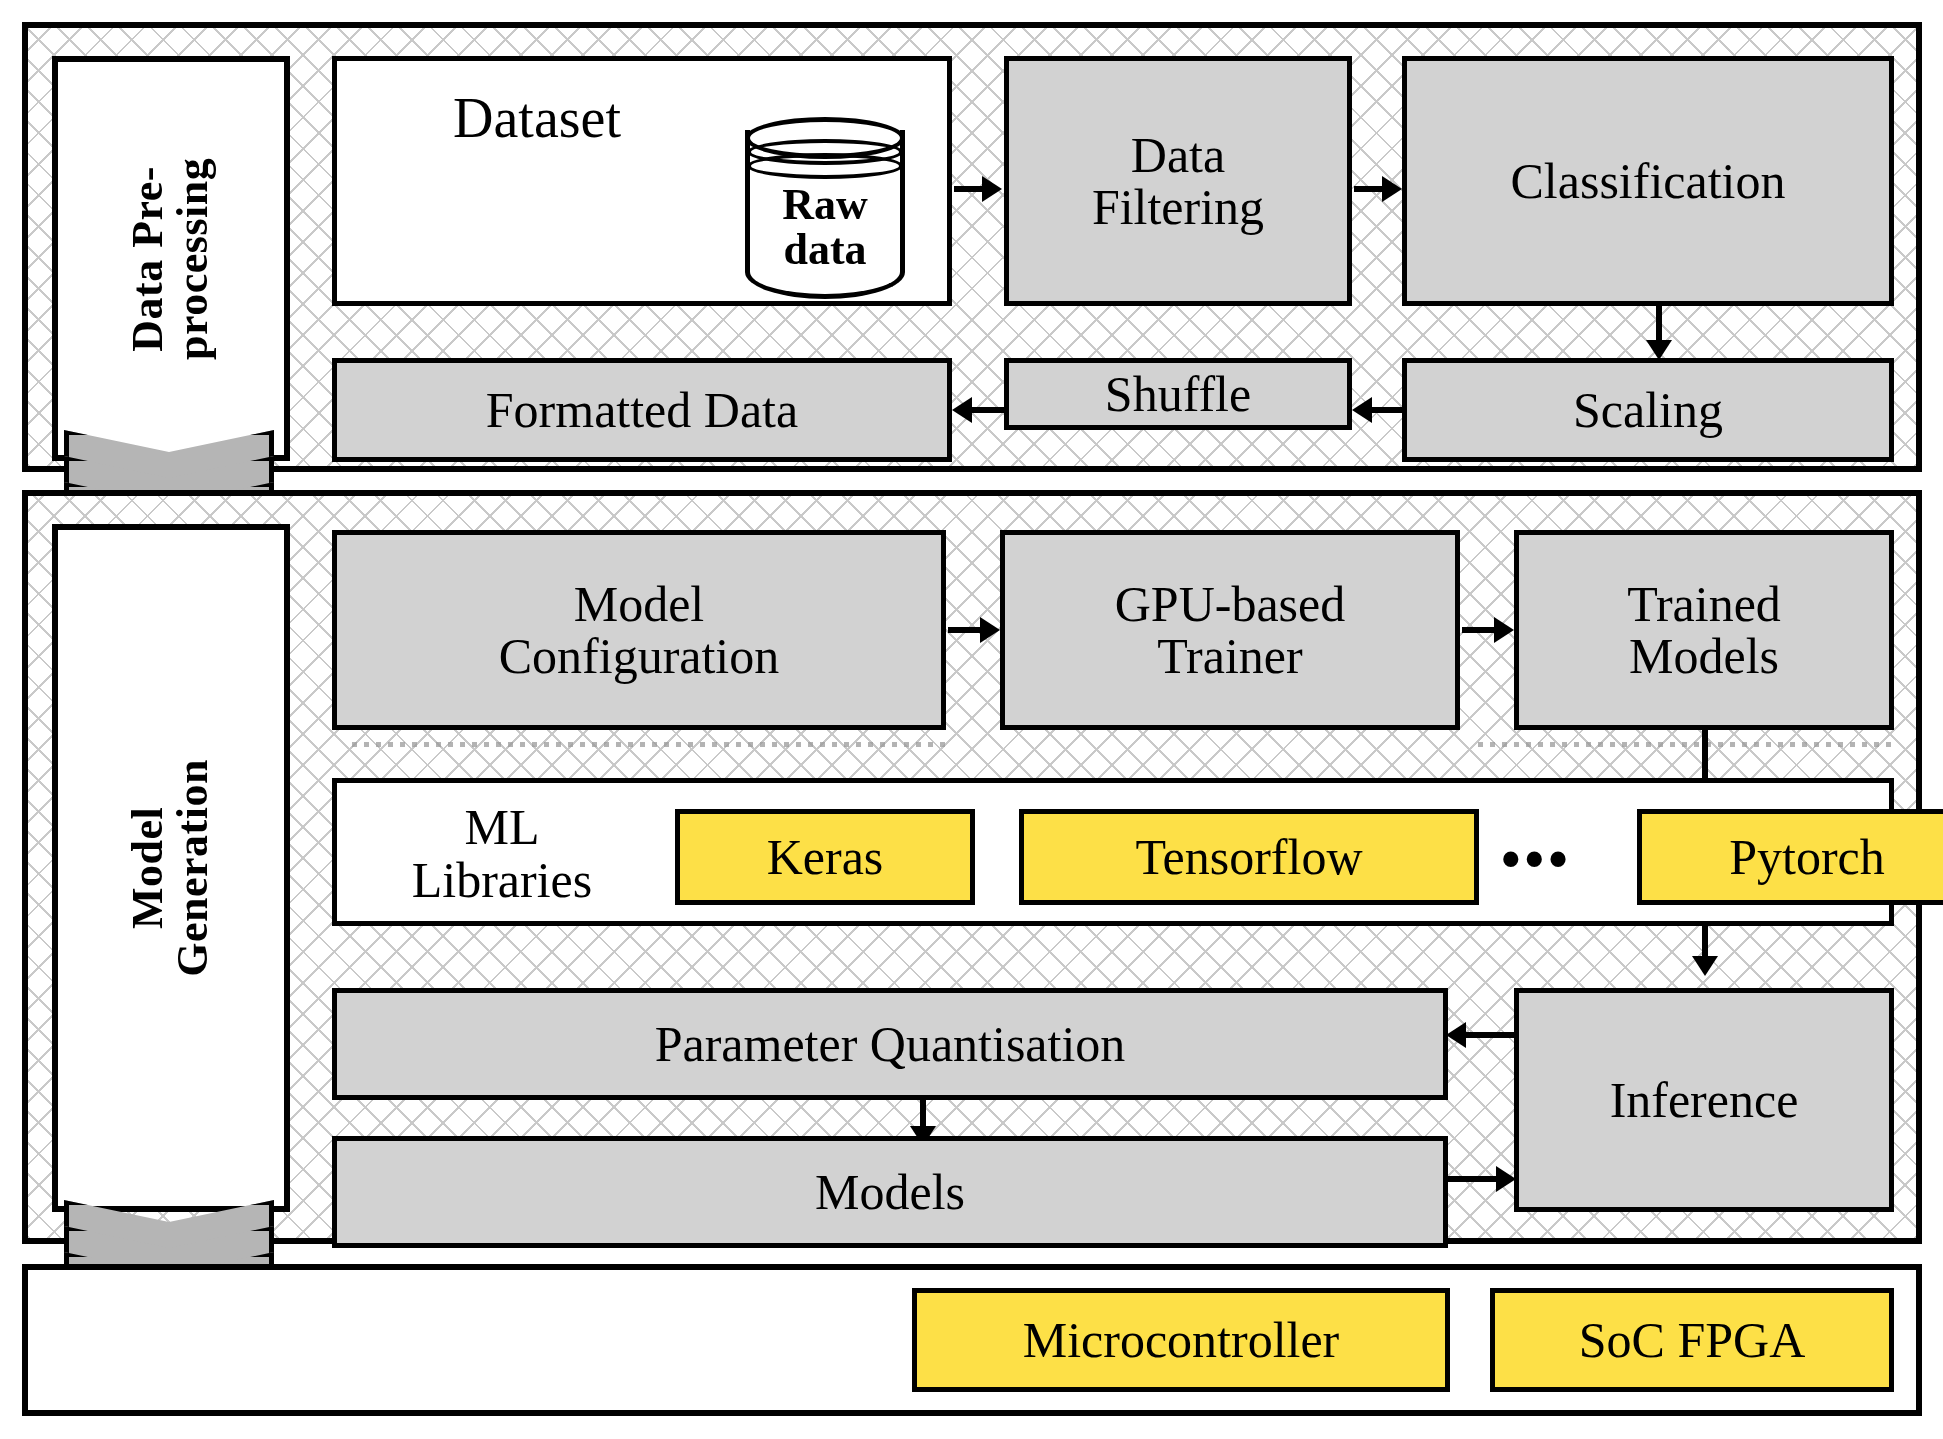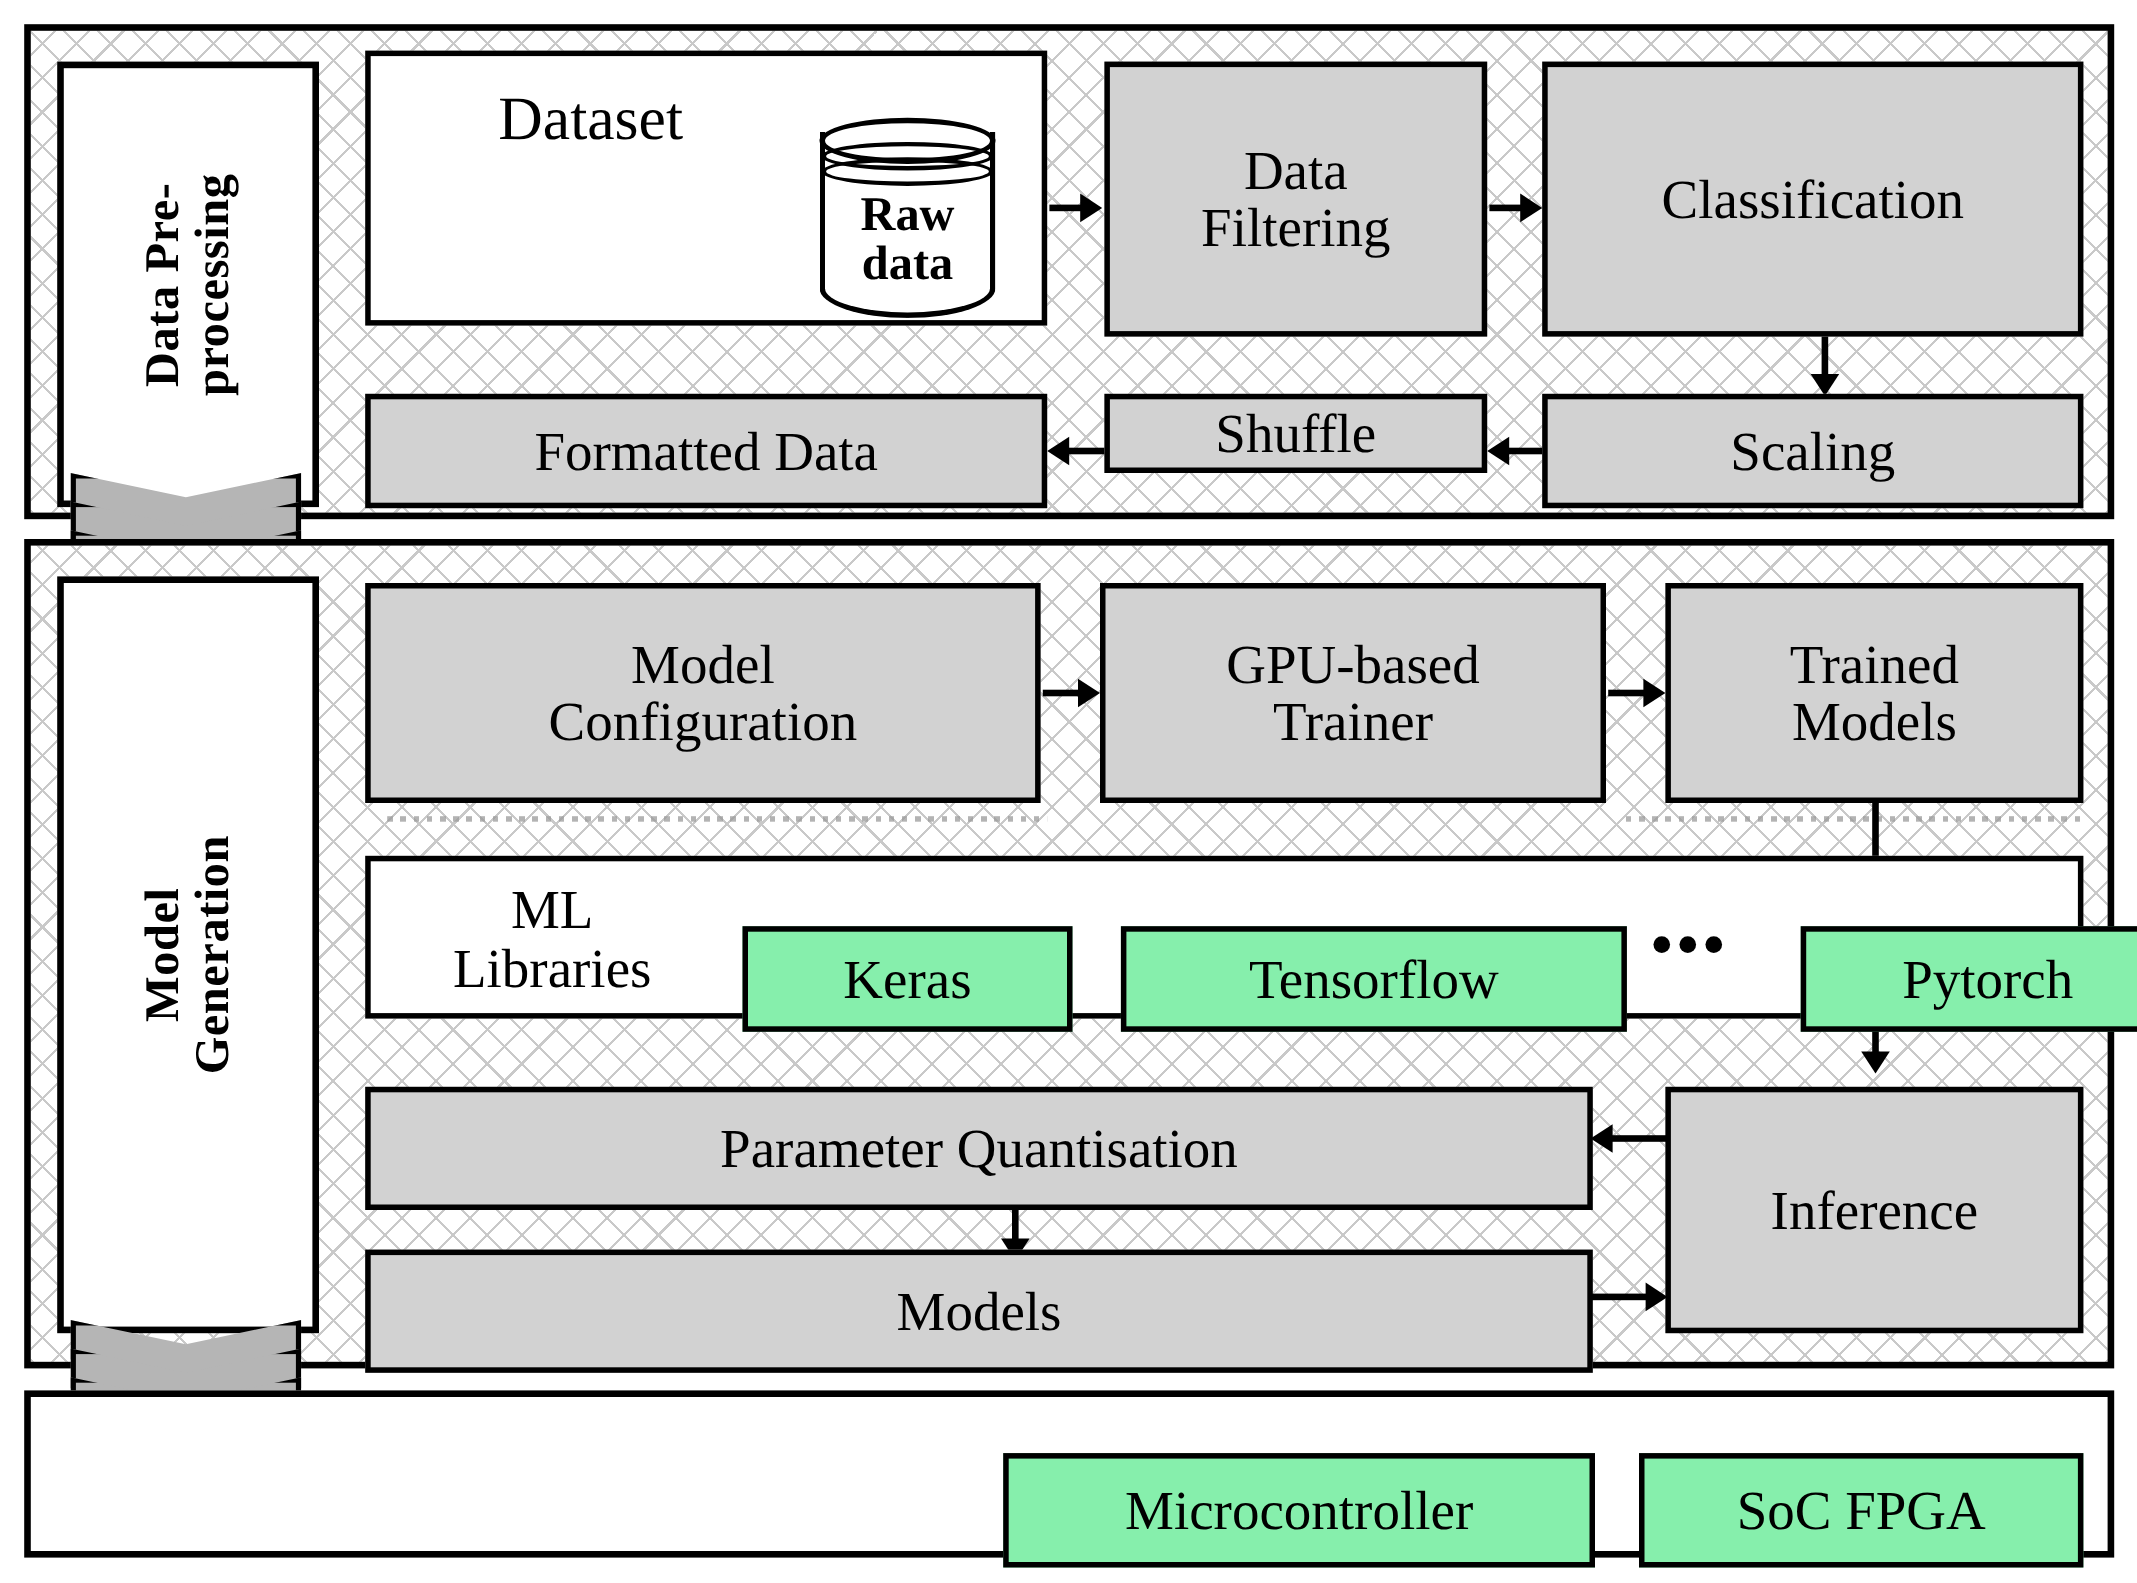--- a/index.html
+++ b/index.html
@@ -53,21 +53,21 @@
     position:absolute;
     box-sizing:border-box;
     border:5px solid #000;
     background:#d2d2d2;
     display:flex;align-items:center;justify-content:center;
     text-align:center;
     line-height:1.04;
     font-size:50px;
   }
   .node.white{background:#ffffff;}
-  .node.pale{background:#86efac;margin-top:33px;}
+  .node.pale{background:#fde047;}
 
   
   .cyl{
     position:absolute;
     box-sizing:border-box;
   }
   .cyl .body{
     position:absolute;left:0;right:0;top:13px;bottom:0;
     border:5px solid #000;
     border-top:none;
@@ -133,21 +133,21 @@
 
 <div id="stage">
 
   <div class="section hatch" style="left:22px;top:22px;width:1900px;height:450px;"></div>
 
   <div class="vtitle" style="left:52px;top:56px;width:238px;height:405px;">
     <div class="vtxt" style="white-space:pre;">Data Pre-
 processing</div>
   </div>
 
-  <div class="node white" style="left:332px;top:46px;width:620px;height:250px;display:block;padding-left:28px;">
+  <div class="node white" style="left:332px;top:56px;width:620px;height:250px;display:block;padding-left:28px;">
     <div style="position:absolute;left:0;top:28px;width:400px;text-align:center;font-size:56px;">Dataset</div>
 
 
     <div class="cyl" style="left:408px;top:56px;width:160px;height:182px;">
       <div class="body"></div>
       <div class="lid"></div>
       <div class="ring" style="top:22px;"></div>
       <div class="ring" style="top:36px;"></div>
       <div class="clabel" style="top:66px;white-space:pre;">Raw
 data</div>

